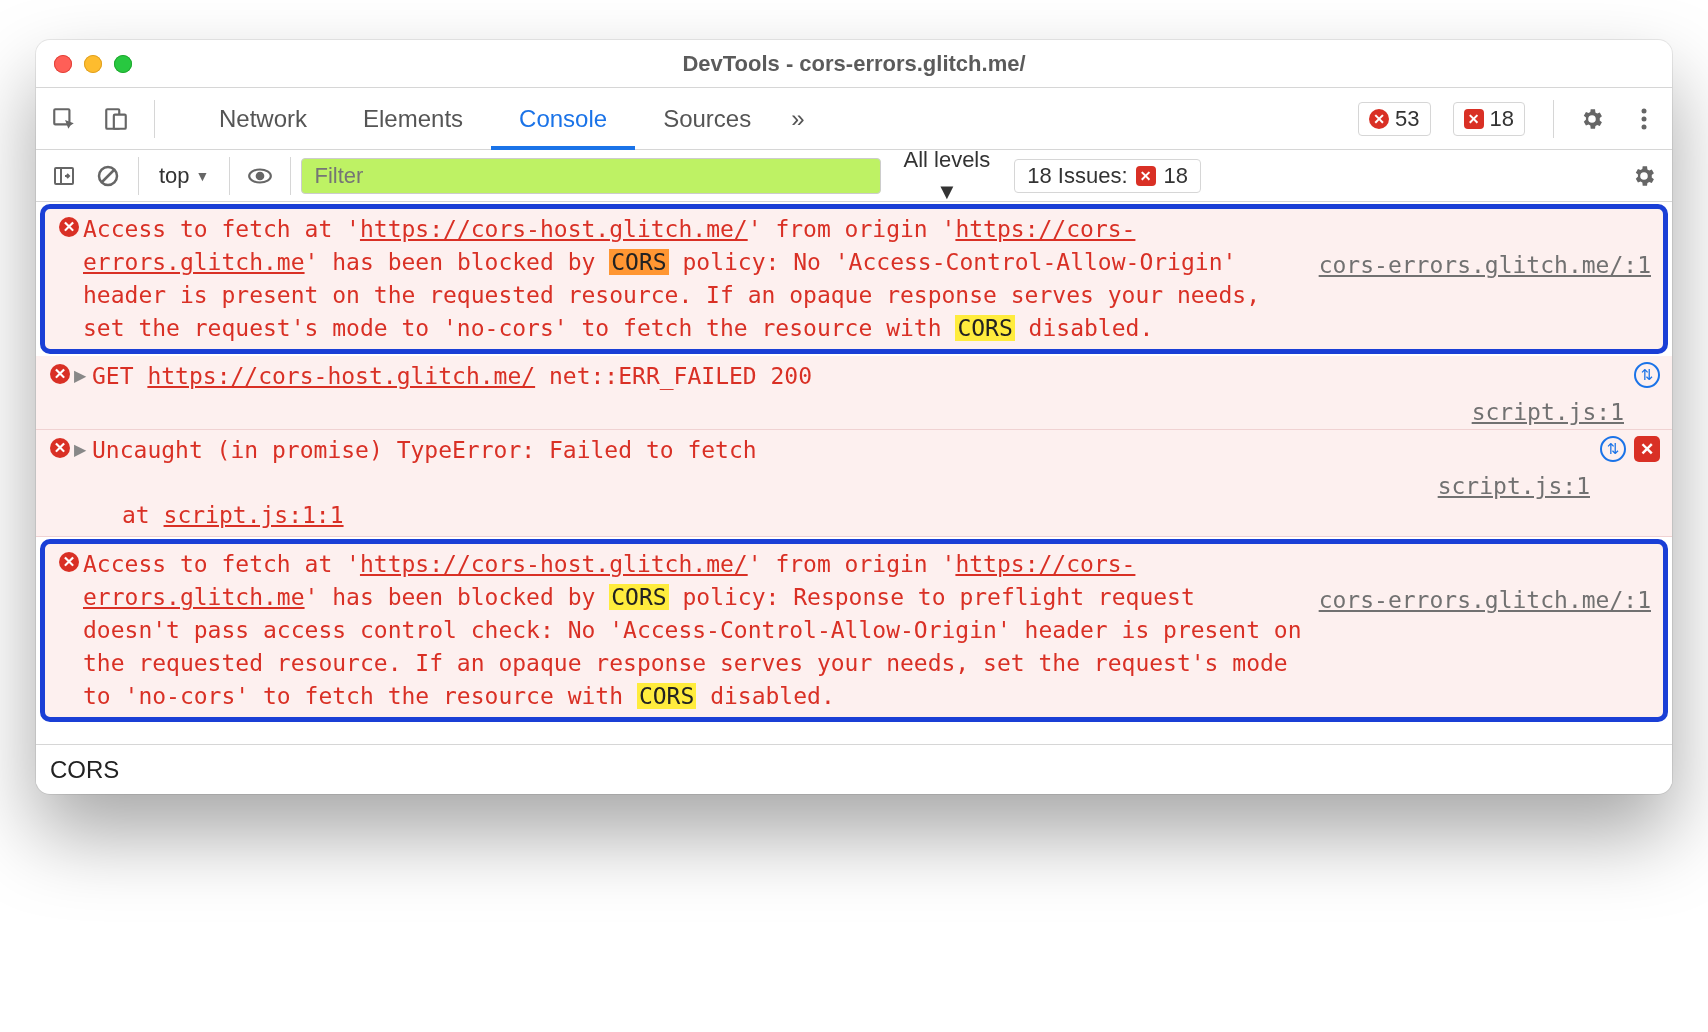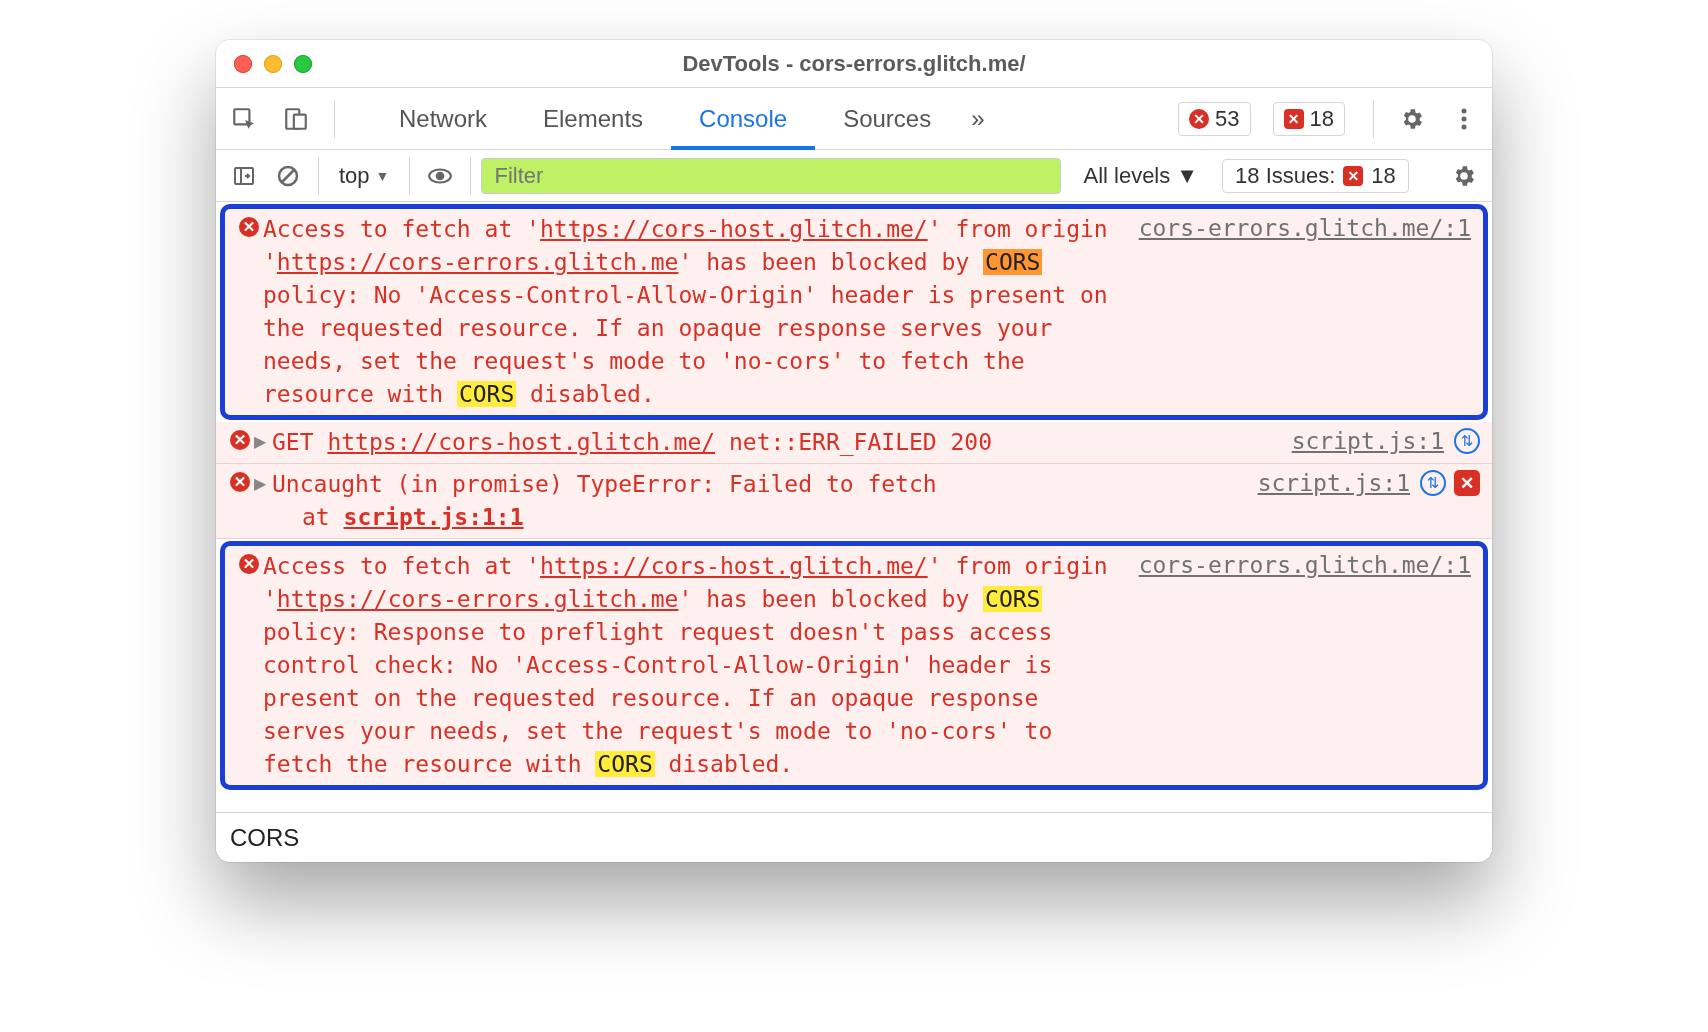--- a/index.html
+++ b/index.html
@@ -1,19 +1,19 @@
 <!DOCTYPE html>
 <html><head>
 <meta charset="utf-8">
 <style>
   * { box-sizing: border-box; margin: 0; padding: 0; }
   html, body { width: 1708px; height: 1032px; background: #fff; font-family: -apple-system, "Helvetica Neue", Arial, sans-serif; }
   .stage { width: 1708px; height: 1032px; display: flex; align-items: flex-start; justify-content: center; padding-top: 40px; }
   .win {
-    width: 1276px; border-radius: 14px; background: #fff;
+    width: 1636px; border-radius: 14px; background: #fff;
     box-shadow: 0 40px 80px rgba(0,0,0,.35), 0 0 0 1px rgba(0,0,0,.08);
     overflow: hidden;
   }
   
   .titlebar { height: 48px; display: flex; align-items: center; position: relative; border-bottom: 1px solid #d6d6d6; }
   .traffic { display: flex; gap: 12px; margin-left: 18px; }
   .dot { width: 18px; height: 18px; border-radius: 50%; }
   .dot.red { background: #ff5f57; box-shadow: inset 0 0 0 1px #e14038; }
   .dot.yellow { background: #febc2e; box-shadow: inset 0 0 0 1px #dfa020; }
   .dot.green { background: #28c840; box-shadow: inset 0 0 0 1px #1fa72f; }
@@ -28,38 +28,38 @@
   .tab.active { color: #1a73e8; box-shadow: inset 0 -4px 0 #1a73e8; font-weight: 500; }
   .spacer { flex: 1 1 auto; }
   .badge-pill { display: flex; align-items: center; gap: 6px; border: 1px solid #d6d6d6; border-radius: 4px; padding: 3px 10px; font-size: 22px; color: #333; cursor: pointer; background:#fff; margin-right: 10px; flex-shrink: 0;}
   .badge-pill .circ { width: 20px; height: 20px; border-radius: 50%; background: #d93025; color:#fff; display:flex; align-items:center; justify-content:center; font-size:14px; font-weight:700;}
   .badge-pill .sq { width: 20px; height: 20px; border-radius: 4px; background: #d93025; color:#fff; display:flex; align-items:center; justify-content:center; font-size:14px; font-weight:700;}
   
   .ctoolbar { height: 52px; display: flex; align-items: center; border-bottom: 1px solid #d6d6d6; padding: 0 8px; gap: 4px; background: #fff; }
   .drop { display:flex; align-items:center; gap:6px; font-size: 22px; color:#333; padding: 0 10px; cursor:pointer; }
   .drop .tri { font-size: 14px; color:#666; }
   .filter-input { flex: 0 0 580px; height: 36px; border: 1px solid #ccc; border-radius: 4px; padding: 0 12px; font-size: 22px; color: #777; background:#bef264; }
-  .lv-drop { display:flex; align-items:center; gap:6px; font-size: 22px; color:#333; margin-left: 18px; cursor:pointer;}
+  .lv-drop { display:flex; align-items:center; gap:6px; font-size: 22px; color:#333; margin-left: 18px; cursor:pointer;flex-direction:column;}
   .issues-pill { display:flex; align-items:center; gap:8px; border:1px solid #d6d6d6; border-radius:4px; padding: 3px 12px; font-size:22px; color:#333; margin-left: 20px; cursor:pointer;}
   .issues-pill .sq { width:20px;height:20px;border-radius:4px;background:#d93025;color:#fff;display:flex;align-items:center;justify-content:center;font-size:14px;font-weight:700;}
   
   .cbody { background: #fff; }
   .msg-row { display:flex; padding: 4px 12px 4px 10px; border-bottom: 1px solid #f0d2d2; background: #fdf0ef; }
   .msg-row.highlight { border: 5px solid #1a3fd6; border-radius: 10px; margin: 2px 4px; }
   .gutter { width: 28px; flex-shrink:0; display:flex; justify-content:center; padding-top:4px;}
   .err-dot { width:20px;height:20px;border-radius:50%;background:#d93025;color:#fff;display:flex;align-items:center;justify-content:center;font-size:15px;font-weight:700;}
   .gutter2 { width: 18px; flex-shrink:0; color:#888; font-size:16px; padding-top:6px; cursor:pointer;}
   .msg { flex: 1 1 auto; font-family: Menlo, Consolas, monospace; font-size: 23px; line-height: 33px; color: #d93025; white-space: normal; word-break: break-word;}
   .msg .u { text-decoration: underline; }
-  .src { flex-shrink:0; font-family: Menlo, Consolas, monospace; font-size: 23px; color: #717171; text-decoration: underline; padding-top:2px; padding-left: 14px; white-space: nowrap; cursor:pointer;}
+  .src { flex-shrink:0; font-family: Menlo, Consolas, monospace; font-size: 23px; color: #717171; text-decoration: underline; padding-top:2px; padding-left: 14px; white-space: nowrap; cursor:pointer;margin-top:37px;}
   .trail-icons { flex-shrink:0; display:flex; align-items:flex-start; gap:8px; padding-left:10px; padding-top:2px;}
   .round-icn { width:26px;height:26px;border-radius:50%;border:2px solid #1a73e8; display:flex;align-items:center;justify-content:center;color:#1a73e8;font-size:15px;cursor:pointer;}
   .sq-red { width:26px;height:26px;border-radius:5px;background:#d93025;color:#fff;display:flex;align-items:center;justify-content:center;font-size:17px;font-weight:700;cursor:pointer;}
   .stack-line { font-family: Menlo, monospace; font-size:23px;line-height:33px;color:#d93025; padding-left: 76px;}
-  .stack-line .u { text-decoration: underline; font-weight: bold; }
+  .stack-line .u { text-decoration: underline; }
   mark.h1 { background: #ff9632; color: #222; padding: 0 2px;}
   mark.h2 { background: #ffec3d; color: #222; padding: 0 2px;}
   .gap { height: 20px; background:#fff; }
   
   .searchbar { display:flex; align-items:center; height: 50px; border-top: 1px solid #d6d6d6; }
   .searchbar input { border:none; font-size:24px; padding: 0 14px; flex: 1 1 auto; outline:none; color:#222;}
   .search-ctrls { display:flex; align-items:center; gap:0; }
   .sstat { font-size: 22px; color:#333; padding: 0 10px;}
   .sbtn { width:40px;height:40px;display:flex;align-items:center;justify-content:center;border-left:1px solid #d6d6d6; cursor:pointer; font-size:18px; color:#444;}
   .sbtn.toggle { font-family: Menlo, monospace; font-size:20px;}

